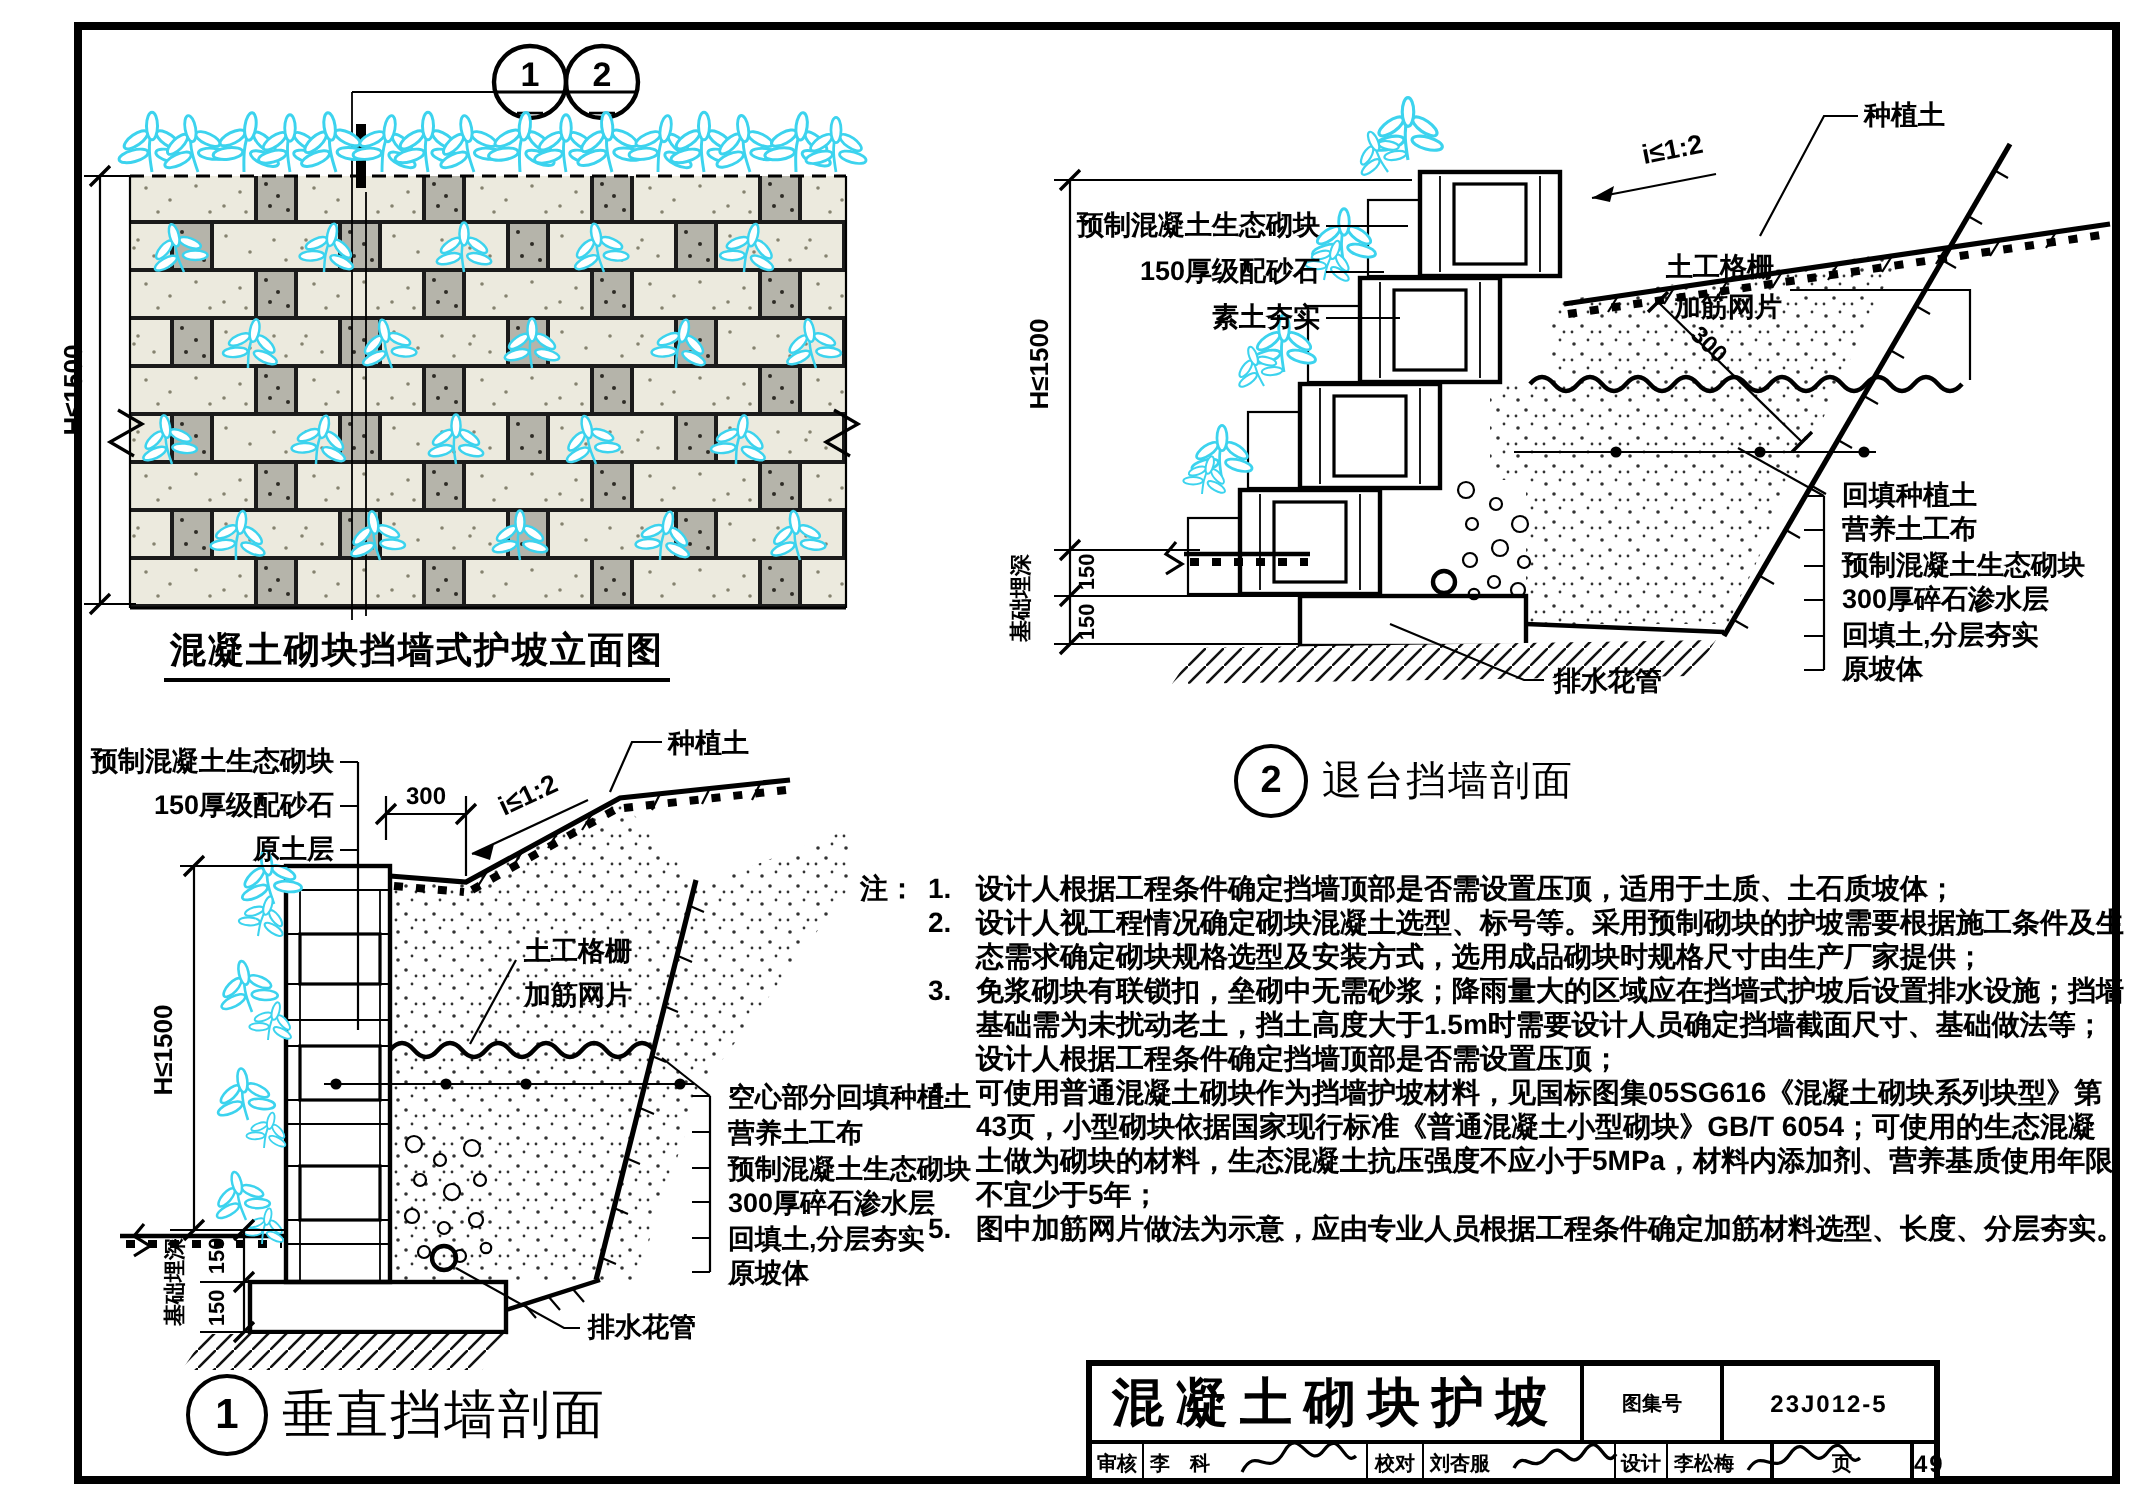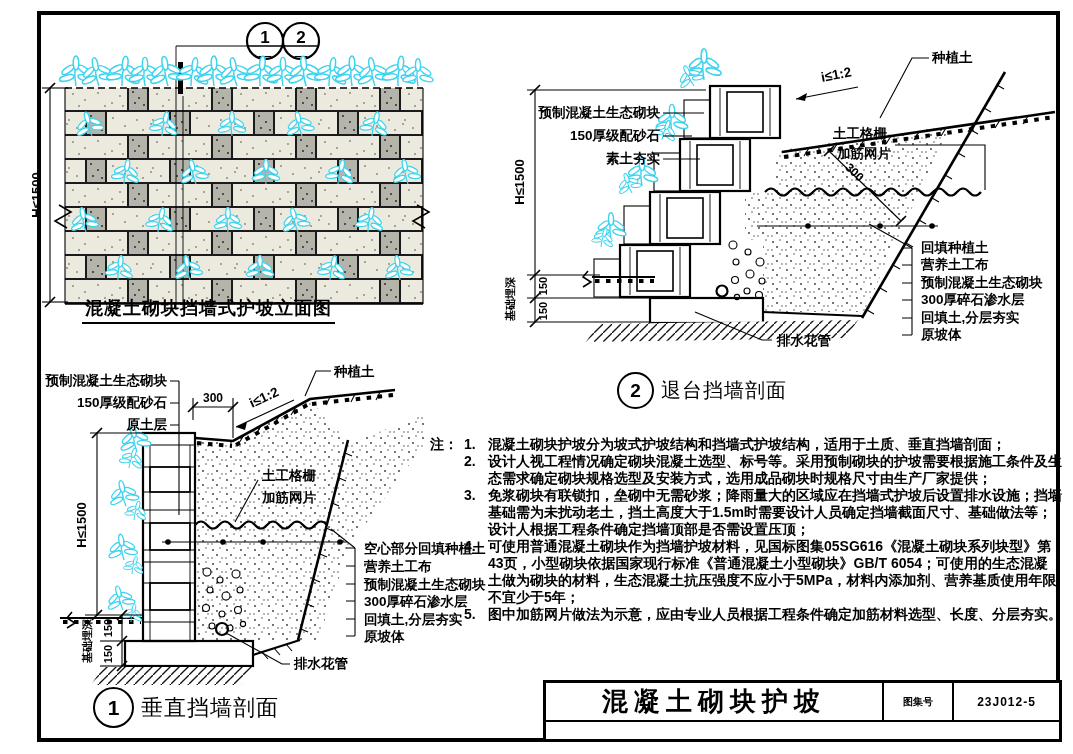--- a/index.html
+++ b/index.html
@@ -24,21 +24,21 @@
   .secTitle{position:absolute;display:flex;align-items:center;gap:7px;}
   .secCircle{display:flex;align-items:center;justify-content:center;border:2.6px solid #000;border-radius:50%;font-weight:700;}
   .secLabel{font-weight:400;letter-spacing:1px;}
   .notes{position:absolute;left:430px;top:436px;width:632px;font-size:14px;line-height:17px;font-weight:600;}
   .notes-wrap{display:flex;}
   .notes-prefix{width:34px;flex:none;}
   .note-item{display:flex;}
   .note-num{width:24px;flex:none;}
   .note-text{flex:1;}
   
-  .tb{position:absolute;left:543px;top:680px;width:519px;height:62px;border:3px solid #000;box-sizing:border-box;background:#fff;}
+  .tb{position:absolute;left:543px;top:680px;width:427px;height:62px;border:3px solid #000;box-sizing:border-box;background:#fff;}
   .tb-row1{display:grid;grid-template-columns:1fr 70px 107px;height:37px;border-bottom:2px solid #000;}
   .tb-row2{display:grid;grid-template-columns:26px 112px 28px 96px 26px 51px 70px 1fr;height:19px;}
   .tb-cell{display:flex;align-items:center;justify-content:center;box-sizing:border-box;}
   .tb-title{font-size:26px;font-weight:700;letter-spacing:6px;}
   .tb-small{font-size:10px;font-weight:600;}
   .tb-atlas{font-size:12px;font-weight:700;letter-spacing:1px;}
   .bl{border-left:2px solid #000;}
   .br{border-right:1.6px solid #000;}
   .namecell{position:relative;justify-content:flex-start;padding-left:3px;overflow:visible;}
   .sig{position:absolute;top:-2px;pointer-events:none;}
@@ -436,39 +436,39 @@
         <text class="lbl" x="364" y="606">300厚碎石渗水层</text>
         <text class="lbl" x="364" y="624">回填土,分层夯实</text>
         <text class="lbl" x="364" y="641">原坡体</text>
       </g>
 
       <polyline class="ln w1" points="228,634 282,664 290,664"></polyline>
       <text class="lbl" x="294" y="668">排水花管</text>
     </g>
   </svg>
 
-  <div class="titlebar" style="left:82px;top:296px;">混凝土砌块挡墙式护坡立面图</div>
+  <div class="titlebar" style="left:82px;top:313px;">混凝土砌块挡墙式护坡立面图</div>
 
   <div class="secTitle" style="left:617px;top:372px;">
     <div class="secCircle" style="width:33px;height:33px;font-size:19px;">2</div>
     <div class="secLabel" style="font-size:20px;">退台挡墙剖面</div>
   </div>
 
   <div class="secTitle" style="left:93px;top:687px;">
     <div class="secCircle" style="width:37px;height:37px;font-size:21px;">1</div>
-    <div class="secLabel" style="font-size:22px;">垂直挡墙剖面</div>
+    <div class="secLabel" style="font-size:26px;">垂直挡墙剖面</div>
   </div>
 
   <div class="notes">
     <div class="notes-wrap">
       <span class="notes-prefix">注：</span>
       <div style="flex:1;">
         <div class="note-item">
           <span class="note-num">1.</span>
-          <span class="note-text">混凝土砌块护坡分为坡式护坡结构和挡墙式护坡结构，适用于土质、垂直挡墙剖面；</span>
+          <span class="note-text">设计人根据工程条件确定挡墙顶部是否需设置压顶，适用于土质、土石质坡体；</span>
         </div>
         <div class="note-item">
           <span class="note-num">2.</span>
           <span class="note-text">设计人视工程情况确定砌块混凝土选型、标号等。采用预制砌块的护坡需要根据施工条件及生态需求确定砌块规格选型及安装方式，选用成品砌块时规格尺寸由生产厂家提供；</span>
         </div>
         <div class="note-item">
           <span class="note-num">3.</span>
           <span class="note-text">免浆砌块有联锁扣，垒砌中无需砂浆；降雨量大的区域应在挡墙式护坡后设置排水设施；挡墙基础需为未扰动老土，挡土高度大于1.5m时需要设计人员确定挡墙截面尺寸、基础做法等；设计人根据工程条件确定挡墙顶部是否需设置压顶；</span>
         </div>
         <div class="note-item">
@@ -482,14 +482,39 @@
       </div>
     </div>
   </div>
 
   <div class="tb">
     <div class="tb-row1">
       <div class="tb-cell tb-title">混凝土砌块护坡</div>
       <div class="tb-cell tb-small bl">图集号</div>
       <div class="tb-cell tb-atlas bl">23J012-5</div>
     </div>
+    <div class="tb-row2">
+      <div class="tb-cell tb-small br">审核</div>
+      <div class="tb-cell tb-small br namecell">
+        <span>李　科</span>
+        <svg class="sig" style="left:46px;" width="62" height="22" viewBox="0 0 62 22">
+            <path d="M3,16 C10,2 16,20 24,6 S36,16 44,5 S54,14 60,8" stroke="#000" stroke-width="1.6" fill="none"></path>
+          </svg>
+      </div>
+      <div class="tb-cell tb-small br">校对</div>
+      <div class="tb-cell tb-small br namecell">
+        <span>刘杏服</span>
+        <svg class="sig" style="left:42px;" width="56" height="22" viewBox="0 0 56 22">
+            <path d="M3,14 C8,4 12,18 20,8 S30,18 38,6 S48,16 54,7" stroke="#000" stroke-width="1.7" fill="none"></path>
+          </svg>
+      </div>
+      <div class="tb-cell tb-small br">设计</div>
+      <div class="tb-cell tb-small namecell">
+        <span>李松梅</span>
+        <svg class="sig" style="left:38px;" width="60" height="22" viewBox="0 0 60 22">
+            <path d="M2,15 C9,3 15,19 23,7 S34,17 42,6 S52,15 58,9" stroke="#000" stroke-width="1.6" fill="none"></path>
+          </svg>
+      </div>
+      <div class="tb-cell tb-small bl">页</div>
+      <div class="tb-cell tb-atlas bl">49</div>
+    </div>
   </div>
 </div>
 
 </body></html>

